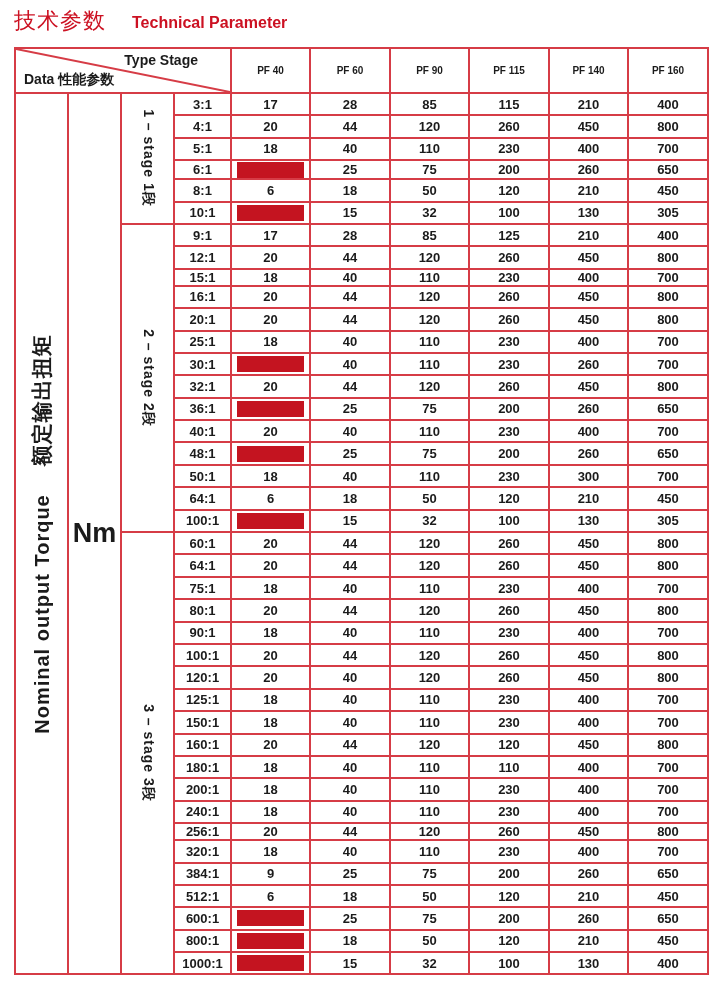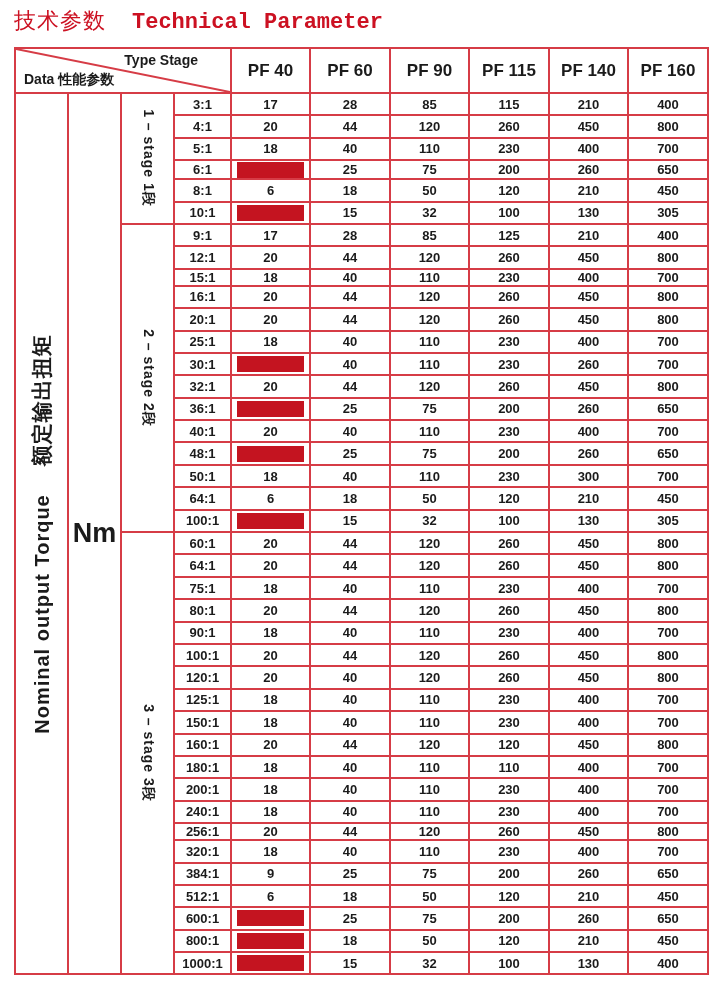--- a/index.html
+++ b/index.html
@@ -1,26 +1,26 @@
 <!DOCTYPE html>
 <html style="--grid: #d63c46; --fill: #c41420;"><head>
 <meta charset="utf-8">
 <style>
   html,body{margin:0;padding:0;background:#ffffff;}
   .page{position:relative;width:720px;height:999px;background:#ffffff;overflow:hidden;
         font-family:"Liberation Sans",sans-serif;}
   .title-row{position:absolute;left:14px;top:6px;display:flex;align-items:baseline;gap:26px;}
   .title-zh{font-size:22px;font-weight:normal;letter-spacing:1px;}
-  .title-en{font-size:22px;font-weight:bold;font-family:Liberation Mono, monospace;}
+  .title-en{font-size:16px;font-weight:bold;}
   table.tech{position:absolute;left:14px;top:47px;width:693px;border-collapse:collapse;
              table-layout:fixed;}
   table.tech th,table.tech td{border:2px solid var(--grid);padding:0;margin:0;
              text-align:center;vertical-align:middle;color:#1b1b1b;overflow:hidden;}
   thead tr{height:45px;}
-  th.pf{font-size:17px;font-weight:bold;}
+  th.pf{font-size:10px;font-weight:bold;}
   td.ratio{font-size:13px;font-weight:bold;}
   td.val{font-size:13px;font-weight:bold;}
   td.vcell{position:relative;}
   .vtext{position:absolute;top:50%;left:50%;transform:translate(-50%,-50%) rotate(-90deg);
          white-space:nowrap;font-weight:bold;font-size:20px;letter-spacing:1px;}
   .vtext .zh{margin-left:28px;font-size:21px;}
   .stage-text{position:absolute;top:50%;left:50%;transform:translate(-50%,-50%) rotate(90deg);
          white-space:nowrap;font-weight:bold;font-size:14px;letter-spacing:1px;}
   td.unit{font-size:27px;font-weight:bold;}
   th.diag{position:relative;}

